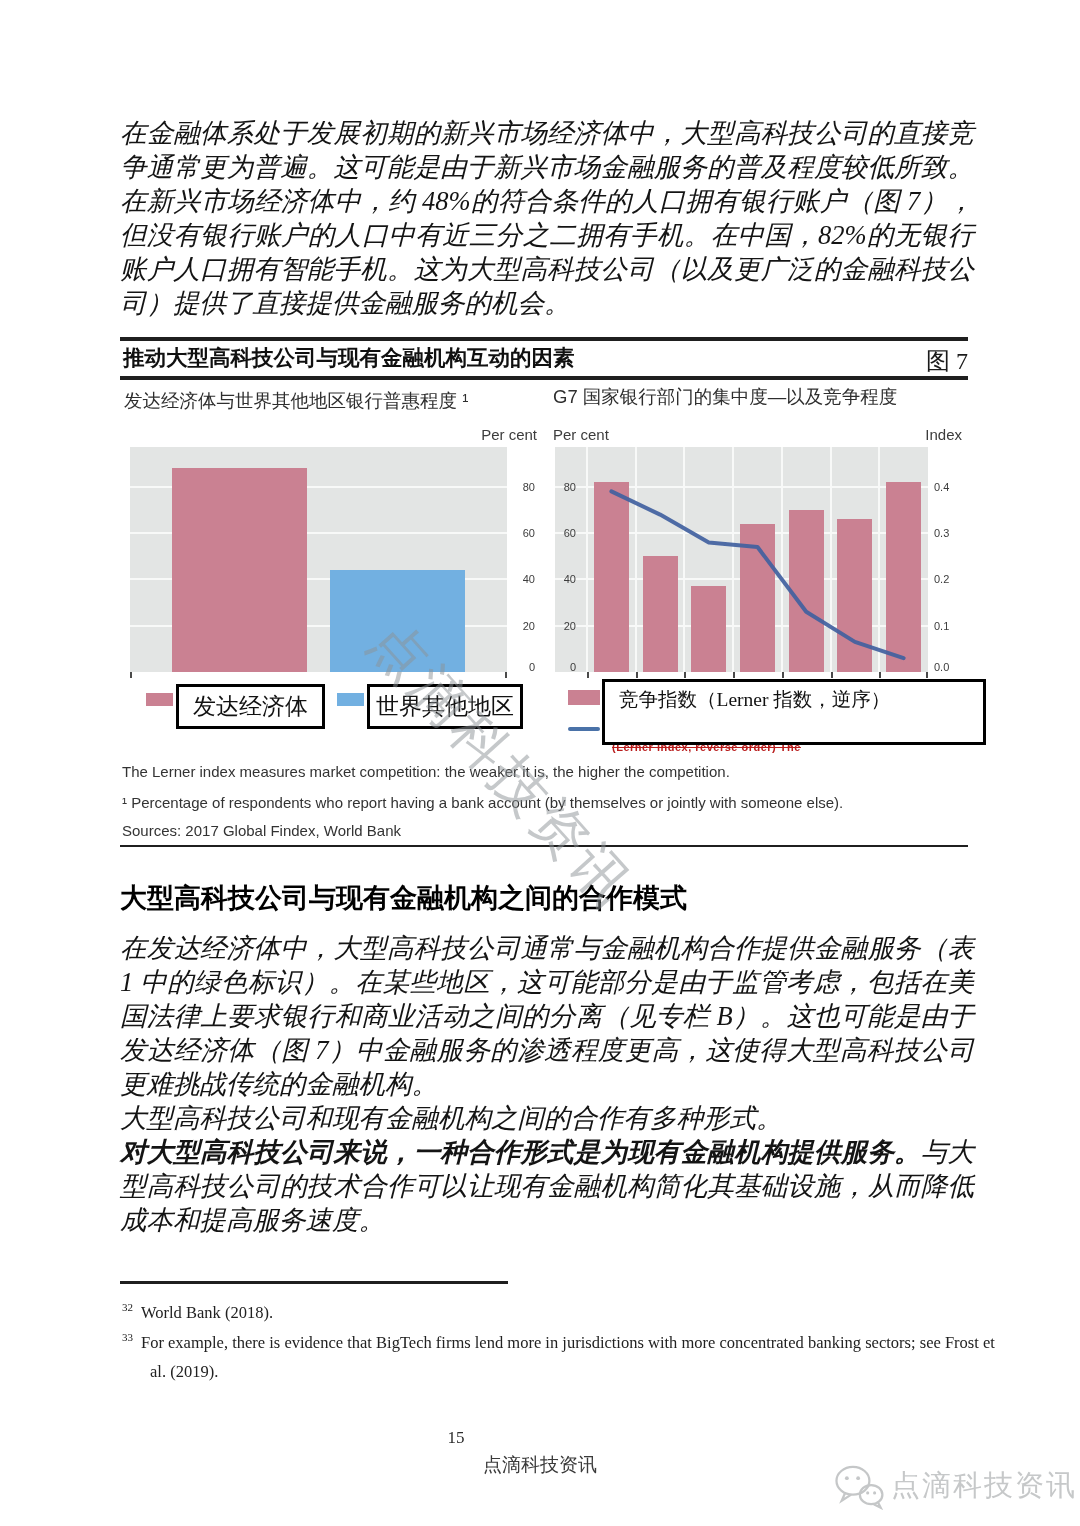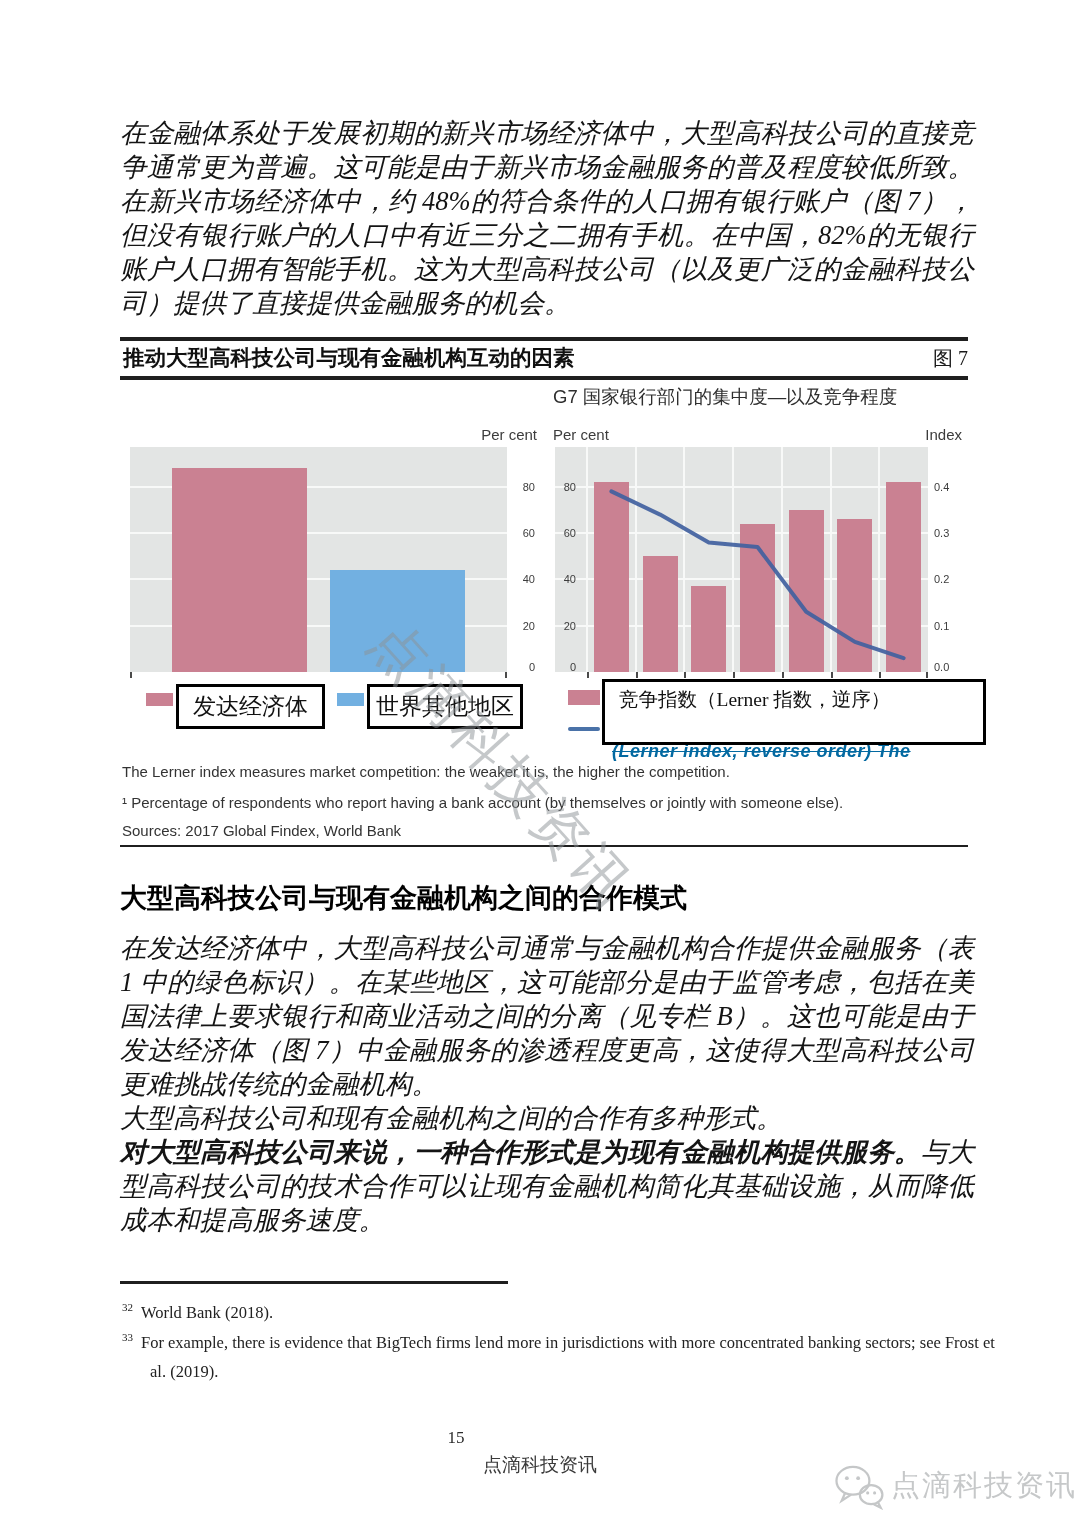--- a/index.html
+++ b/index.html
@@ -2,37 +2,37 @@
 <html><head>
 <meta charset="utf-8">
 <style>
   html,body{margin:0;padding:0;background:#fff;}
   .page{position:relative;width:1080px;height:1526px;background:#ffffff;overflow:hidden;
         font-family:"Liberation Serif","DejaVu Serif",serif;color:#1c1c1c;}
   .abs{position:absolute;}
   .para{font-size:26.5px;line-height:34px;text-align:justify;text-align-last:left;color:#141414;font-style:italic;}
   .hr{background:#1f1f1f;}
   .fig-title{font-size:21.5px;font-weight:700;color:#101010;font-family:"Liberation Sans","DejaVu Sans",sans-serif;}
-  .fig-label{font-size:20px;color:#1a1a1a;}
+  .fig-label{font-size:24px;color:#1a1a1a;}
   .subtitle{font-size:18.5px;line-height:25px;color:#2e2e2e;font-family:"Liberation Sans","DejaVu Sans",sans-serif;}
   .unit{font-size:15px;color:#3c3c3c;font-family:"Liberation Sans","DejaVu Sans",sans-serif;}
   .plot{background:#e3e5e4;}
   .gridH{position:absolute;left:0;width:100%;height:2px;background:#f8f9f8;}
   .gridV{position:absolute;top:0;width:2px;height:100%;background:#f8f9f8;}
   .bar{position:absolute;bottom:0;}
   .tick{position:absolute;width:2px;height:6px;background:#4a4a4a;}
   .ylab{position:absolute;font-size:11px;color:#3c3c3c;font-family:"Liberation Sans","DejaVu Sans",sans-serif;line-height:18px;width:100%;}
   .legend-box{position:absolute;background:#fff;border:3px solid #000;box-sizing:border-box;
               display:flex;align-items:center;justify-content:center;font-size:23px;color:#111;}
   .legend-box2{position:absolute;background:#fff;border:3px solid #000;box-sizing:border-box;
                font-size:19.5px;line-height:28px;color:#111;padding:4px 0 4px 14px;}
   .swatch{position:absolute;}
   .note{font-size:15px;color:#333;font-family:"Liberation Sans","DejaVu Sans",sans-serif;}
-  .remnant{font-size:18px;color:#0369a1;font-weight:600;text-decoration:line-through;
-           font-family:"Liberation Sans","DejaVu Sans",sans-serif;letter-spacing:.5px;font-style:italic;}
+  .remnant{font-size:11px;color:#b91c1c;font-weight:600;text-decoration:line-through;
+           font-family:"Liberation Sans","DejaVu Sans",sans-serif;letter-spacing:.5px;}
   .heading{font-size:27px;font-weight:700;color:#000;}
   .fnote{font-size:16.5px;line-height:30px;color:#222;}
   .fnote sup{font-size:11px;margin-right:8px;}
   .footer{font-size:17px;color:#2b2b2b;text-align:center;}
   .brand{font-size:19px;color:#3a3a3a;text-align:center;}
   .wm-diag{font-size:56px;letter-spacing:4px;color:rgba(140,146,150,.5);white-space:nowrap;
            transform:rotate(48deg);transform-origin:0 0;pointer-events:none;z-index:6;}
   .wm-corner-text{font-size:29px;color:#c6c8c9;letter-spacing:2px;white-space:nowrap;}
   b.lead{font-weight:700;}
 </style>
@@ -41,20 +41,21 @@
 
 <div class="page">
 
   <div class="abs para" style="left:120px;top:116px;width:854px;">在金融体系处于发展初期的新兴市场经济体中，大型高科技公司的直接竞争通常更为普遍。这可能是由于新兴市场金融服务的普及程度较低所致。在新兴市场经济体中，约 48%的符合条件的人口拥有银行账户（图 7），但没有银行账户的人口中有近三分之二拥有手机。在中国，82%的无银行账户人口拥有智能手机。这为大型高科技公司（以及更广泛的金融科技公司）提供了直接提供金融服务的机会。</div>
 
   <div class="abs hr" style="left:120px;top:337px;width:848px;height:4px;"></div>
   <div class="abs fig-title" style="left:123px;top:343px;">推动大型高科技公司与现有金融机构互动的因素</div>
   <div class="abs fig-label" style="left:868px;top:345px;width:100px;text-align:right;">图 7</div>
   <div class="abs hr" style="left:120px;top:376px;width:848px;height:4px;"></div>
 
+  <div class="abs subtitle" style="left:124px;top:388px;width:420px;">发达经济体与世界其他地区银行普惠程度 ¹</div>
   <div class="abs subtitle" style="left:553px;top:384px;width:352px;">G7 国家银行部门的集中度—以及竞争程度</div>
 
   <div class="abs unit" style="left:437px;top:426px;width:100px;text-align:right;">Per cent</div>
   <div class="abs unit" style="left:553px;top:426px;">Per cent</div>
   <div class="abs unit" style="left:882px;top:426px;width:80px;text-align:right;">Index</div>
 
   <div class="abs plot" id="plot-left" style="left:130px;top:447px;width:377px;height:225px;">
       <div class="gridH" style="top: 177.7px;"></div>
       <div class="gridH" style="top: 131.4px;"></div>
       <div class="gridH" style="top: 85.1px;"></div>

